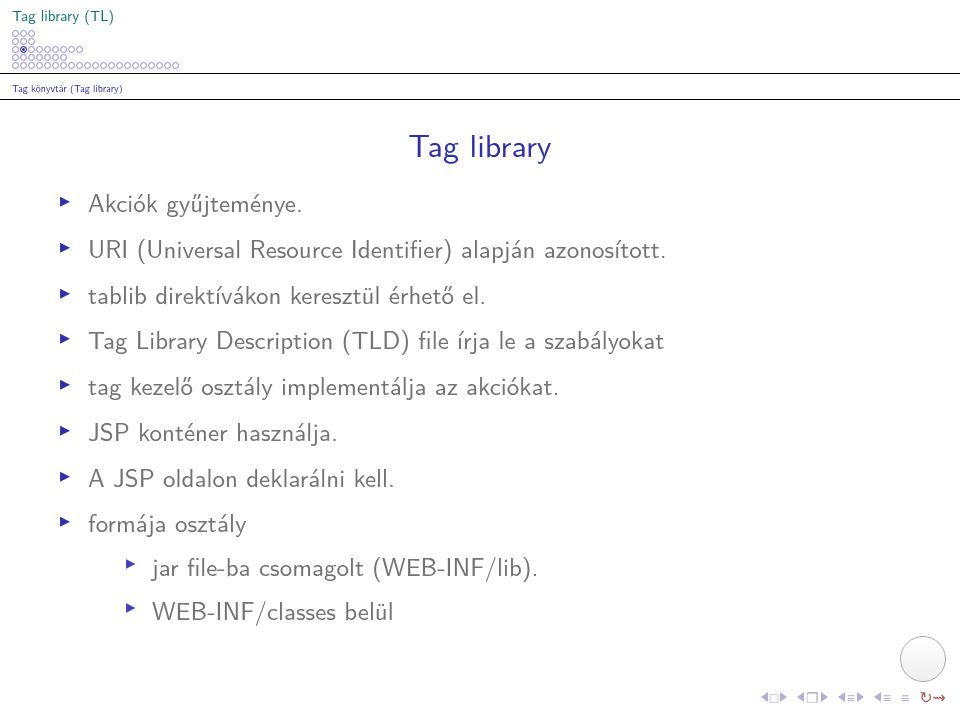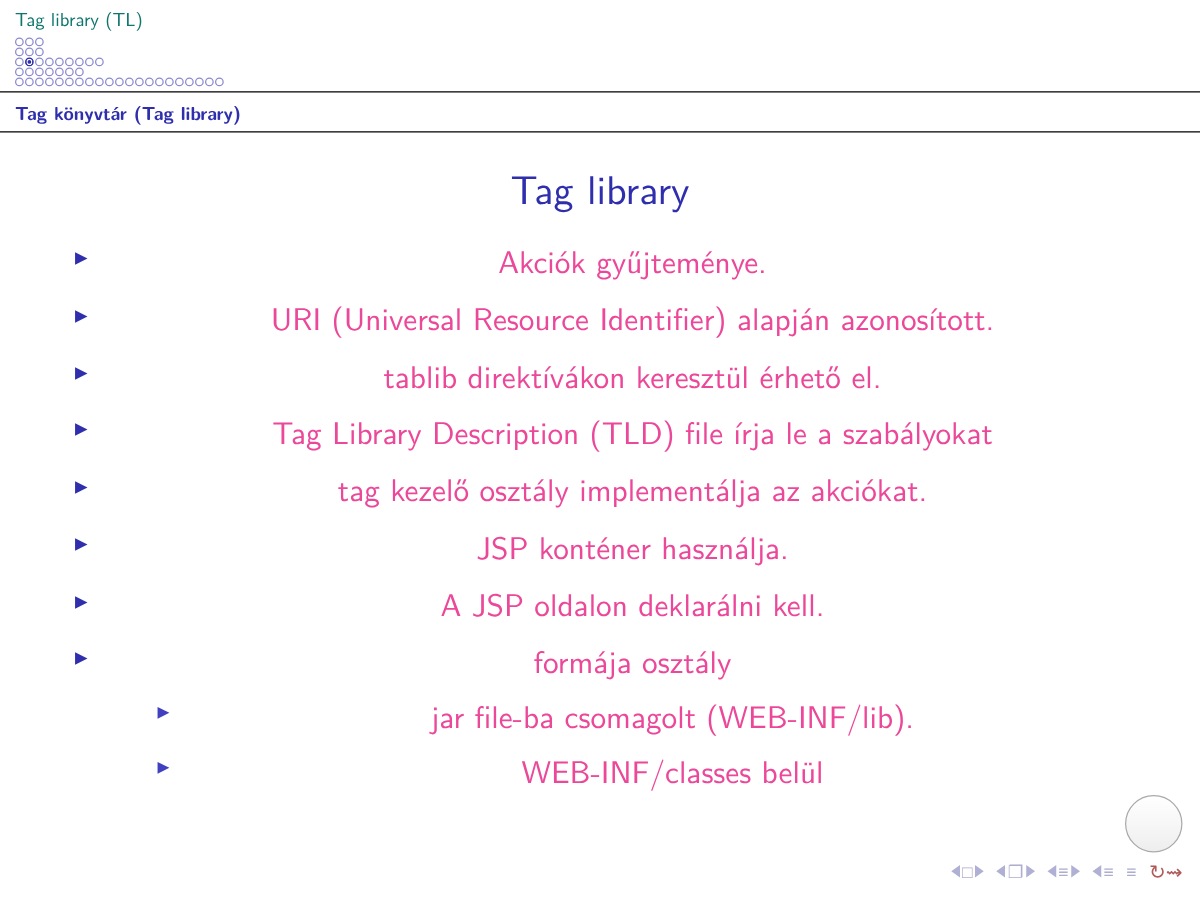--- a/index.html
+++ b/index.html
@@ -32,39 +32,38 @@
     display:inline-block;
   }
   .dot.cur{
     border-color:#2f2fae;
     background:#2f2fae;
     box-shadow:inset 0 0 0 1px #fff;
   }
   .rule{border:none;border-top:1px solid #000;margin:4px 0 2px 0;}
   .subsection{
     color:#2f2fae;
-    font-size:15px;
-    font-weight:700;
+    font-size:10px;
+    font-weight:400;
     padding:4px 12px 2px 12px;
   }
   .rule2{border:none;border-top:1px solid #000;margin:2px 0 0 0;}
   .frametitle{
     color:#2f2fae;
     font-size:32px;
     font-weight:400;
     padding:20px 28px 18px 28px;
     text-align:center;
   }
   ul.items{
     list-style:none;
     margin:0;
     padding:0 36px 0 60px;
     font-size:25px;
-    color:#ec4899;
-    text-align:center;
+    color:#737373;
   }
   ul.items>li{
     position:relative;
     padding-left:28px;
     margin-bottom:12px;
     line-height:1.35;
   }
   ul.items>li::before{
     content:"▸";
     color:#2f2fae;

